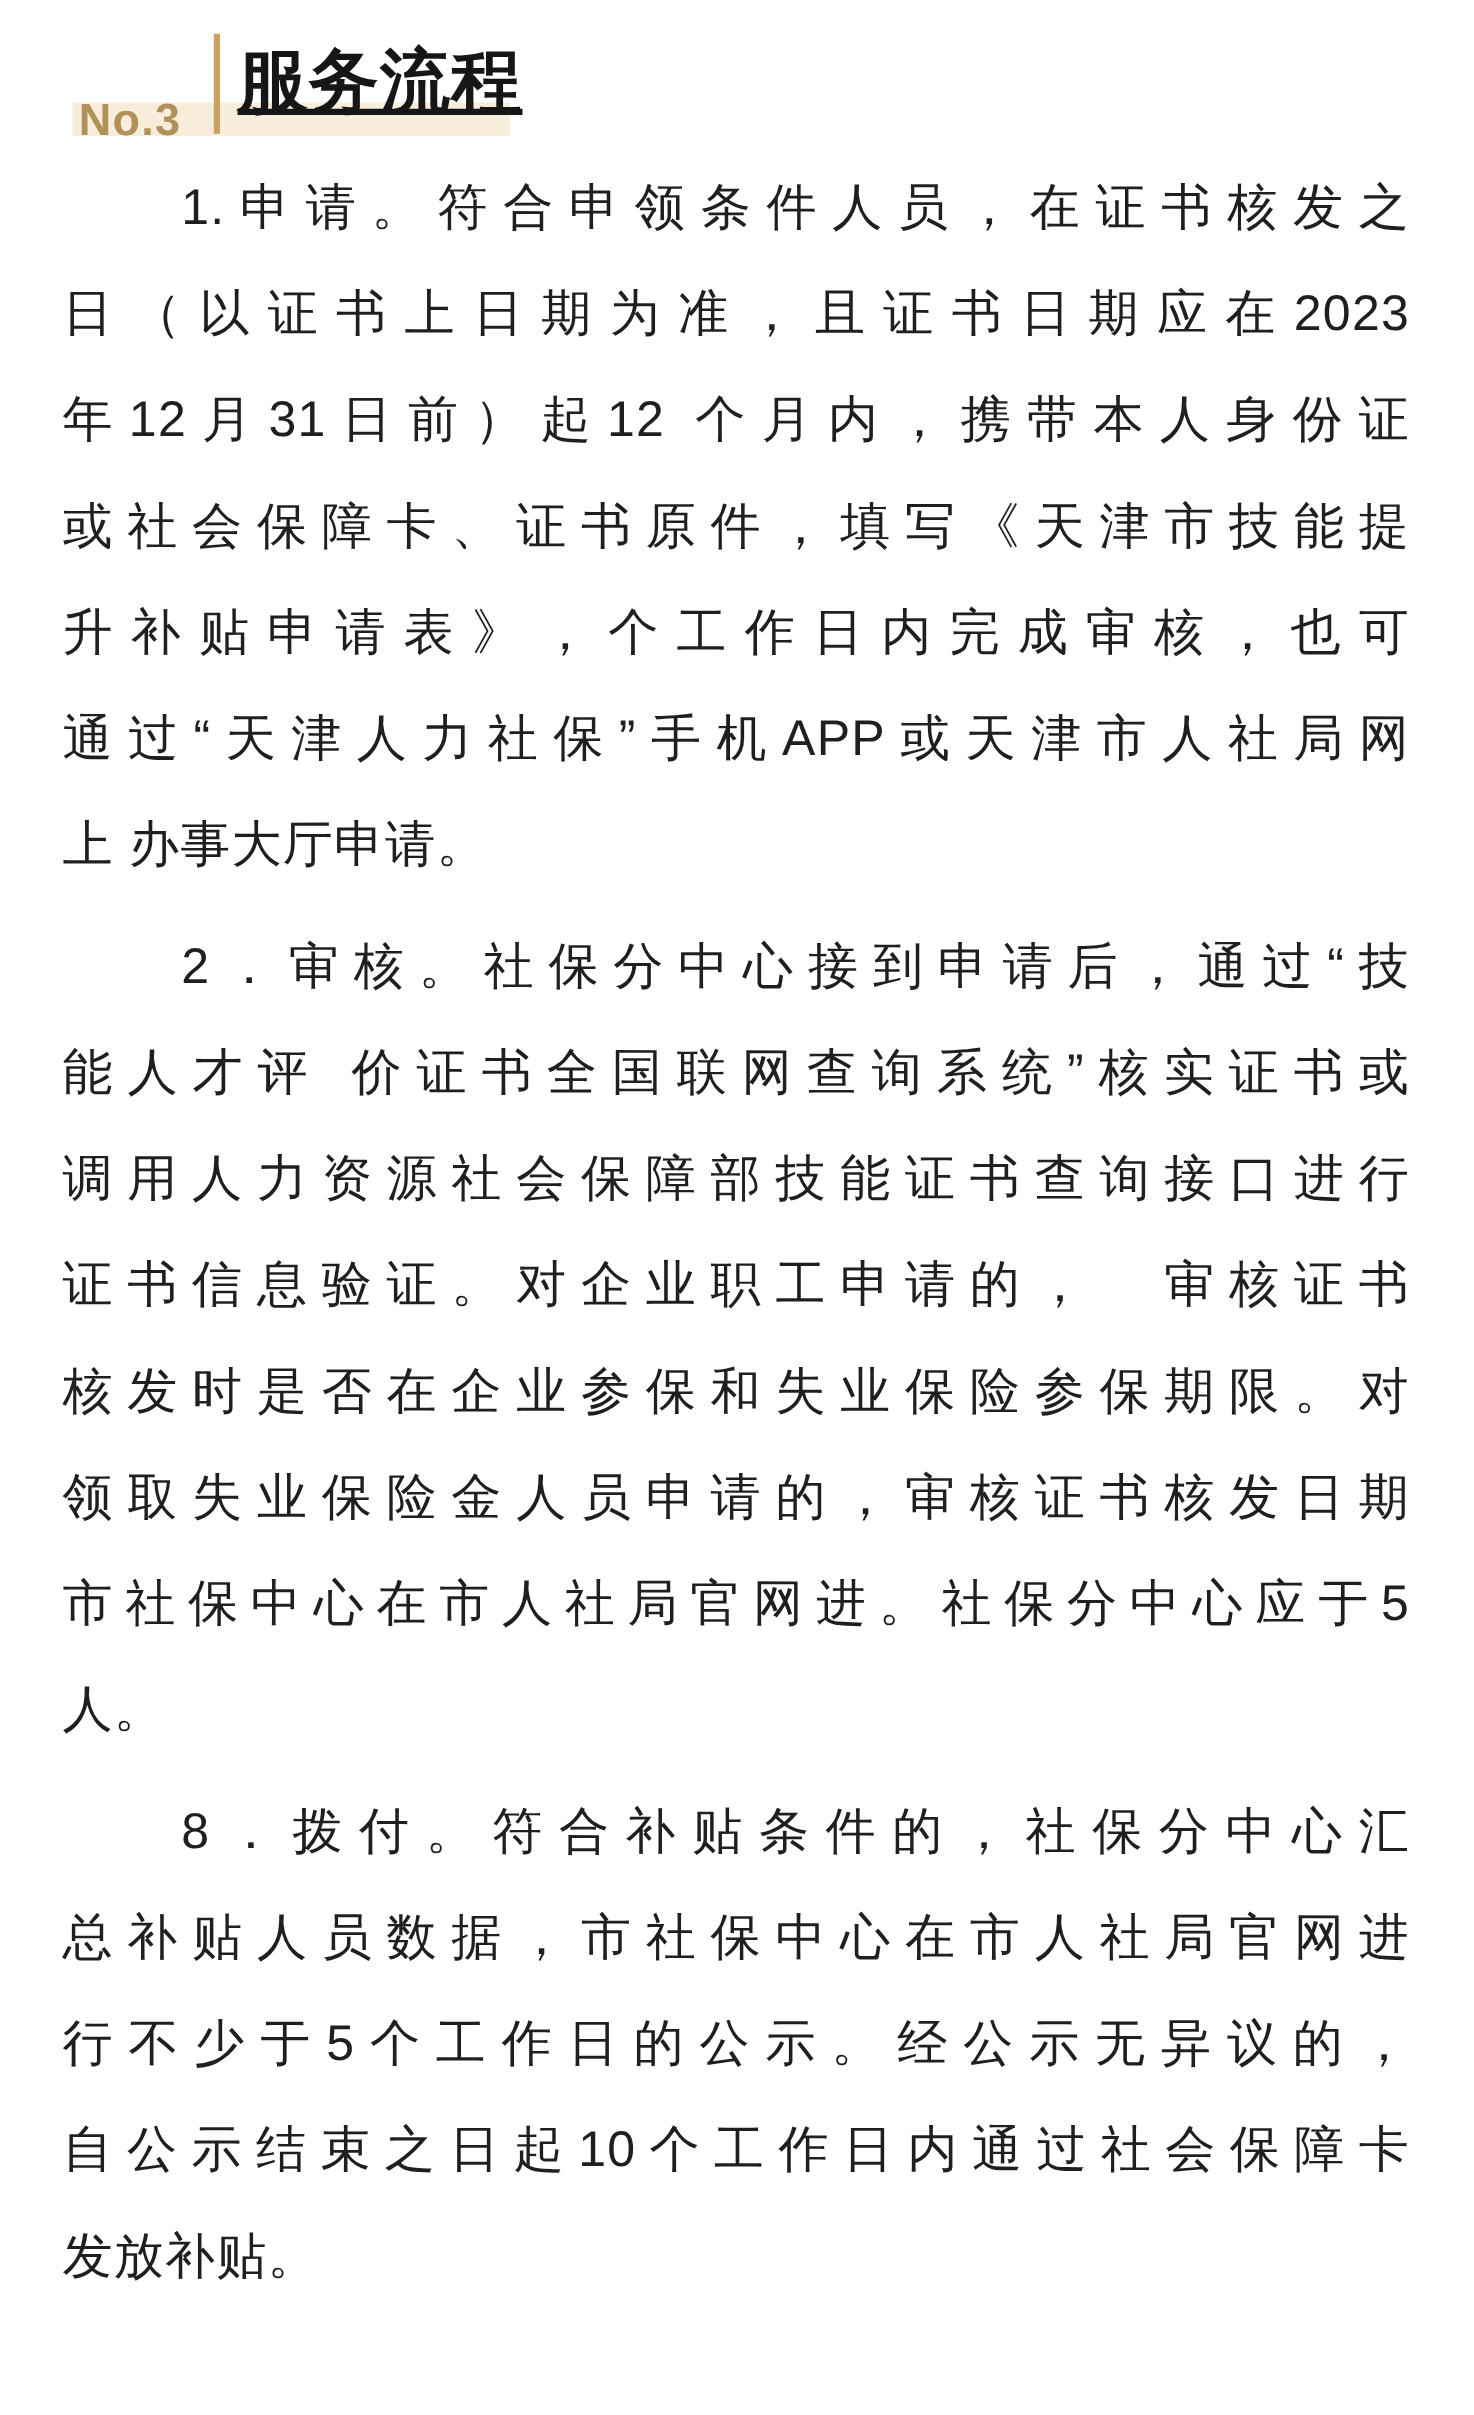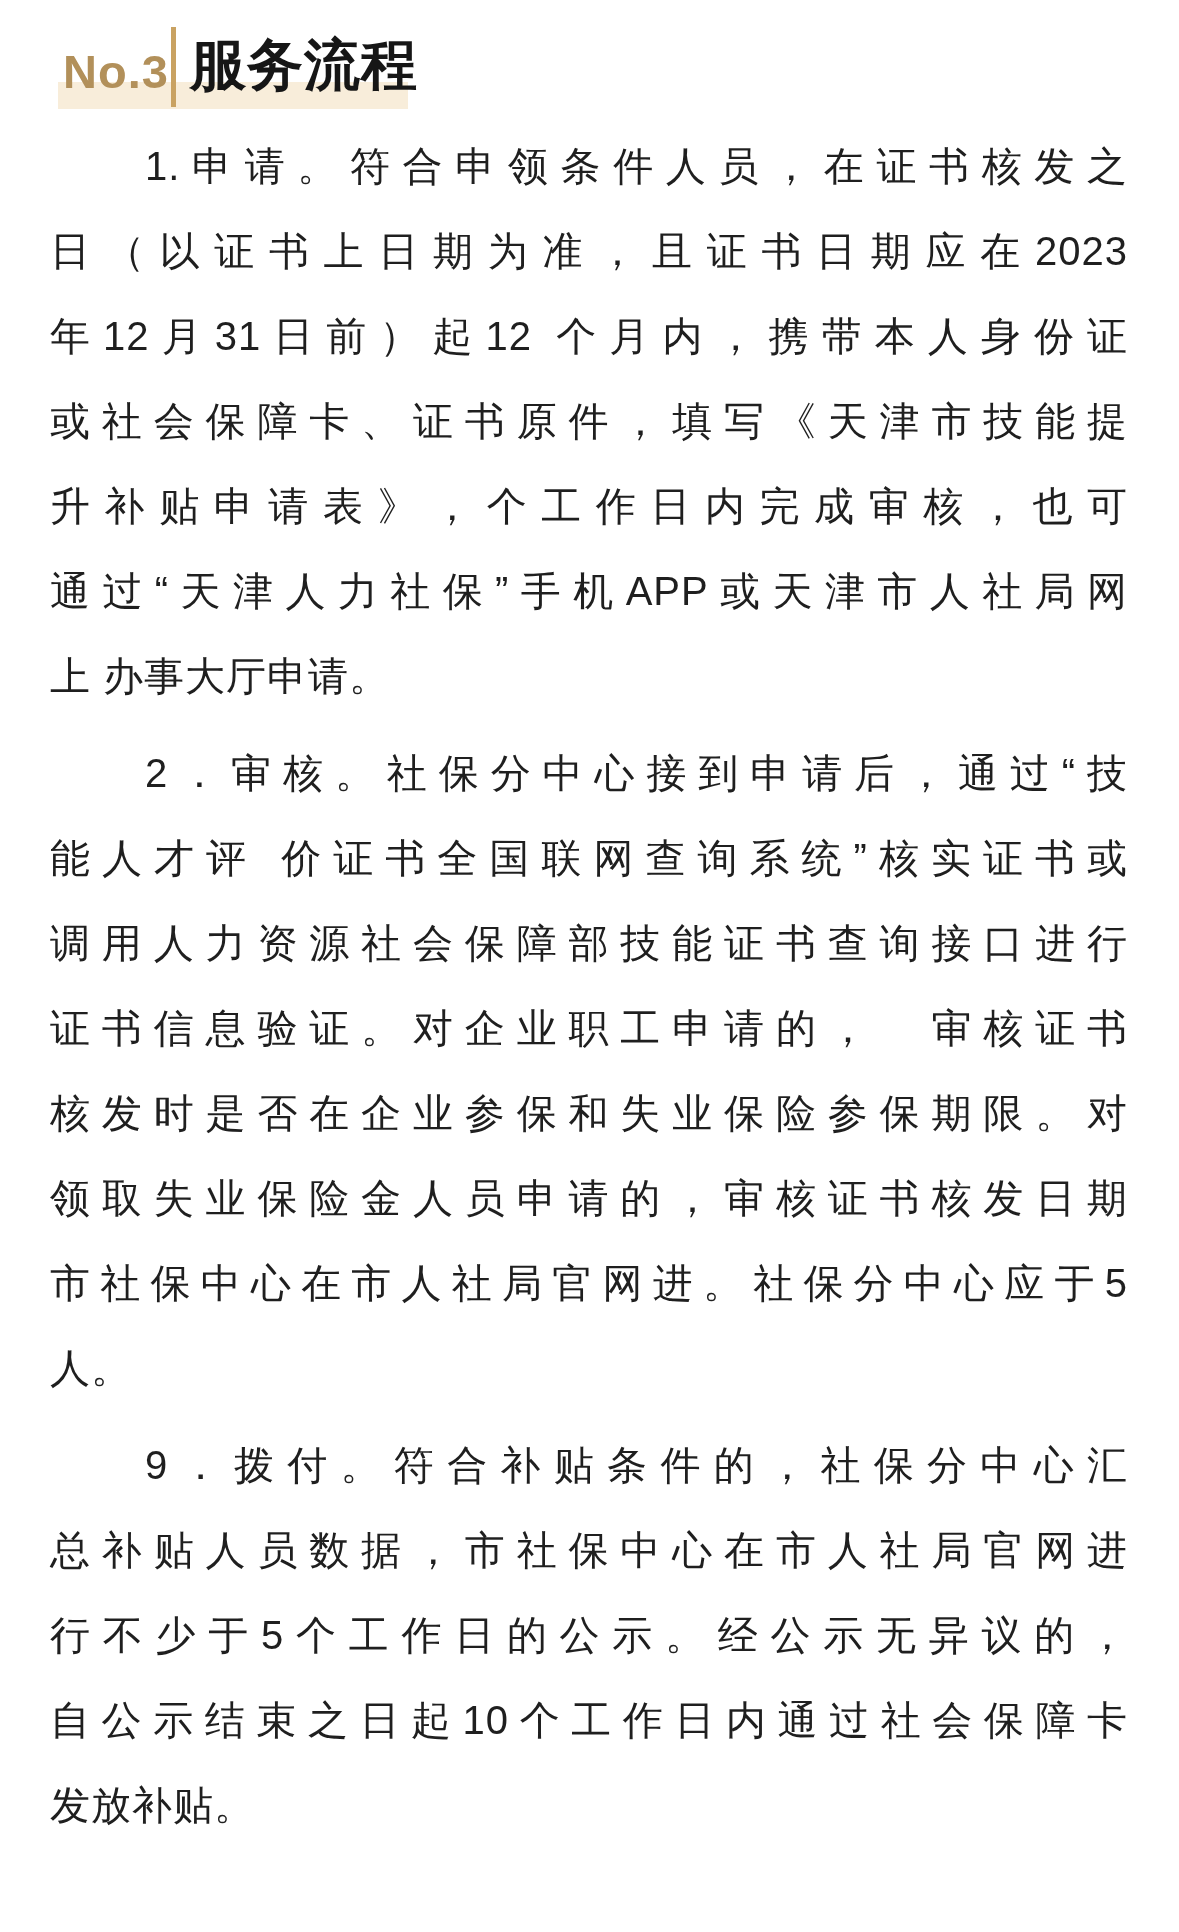--- a/index.html
+++ b/index.html
@@ -30,22 +30,22 @@
     left: 58px;
     top: 82px;
     width: 350px;
     height: 27px;
     background: var(--highlight-cream, #f8edda);
     z-index: 0;
   }
   .section-number {
     position: absolute;
     left: 63px;
-    top: 48px;
-    font-size: 47px;
+    top: 78px;
+    font-size: 36px;
     font-weight: 700;
     letter-spacing: 1px;
     color: var(--accent-gold, #b2905a);
     z-index: 1;
     line-height: 1;
   }
   .header-divider {
     position: absolute;
     left: 171px;
     top: 27px;
@@ -57,20 +57,21 @@
   .section-title {
     position: absolute;
     left: 190px;
     top: 37px;
     font-size: 56px;
     font-weight: 800;
     letter-spacing: 1px;
     color: #161616;
     z-index: 1;
     line-height: 1;
+    text-decoration: underline;
   }
 
   
   .doc-body {
     padding: 12px 51px 0 50px;
   }
   .para { margin: 0; }
   .para + .para { margin-top: 12px; }
 
   .line {
@@ -112,21 +113,21 @@
         <div class="line para-first">2．审核。社保分中心接到申请后，通过“技</div>
         <div class="line">能人才评 价证书全国联网查询系统”核实证书或</div>
         <div class="line">调用人力资源社会保障部技能证书查询接口进行</div>
         <div class="line">证书信息验证。对企业职工申请的，　审核证书</div>
         <div class="line">核发时是否在企业参保和失业保险参保期限。对</div>
         <div class="line">领取失业保险金人员申请的，审核证书核发日期</div>
         <div class="line">市社保中心在市人社局官网进。社保分中心应于5</div>
         <div class="line para-last">人。</div>
       </div>
       <div class="para">
-        <div class="line para-first">9．拨付。符合补贴条件的，社保分中心汇</div>
+        <div class="line para-first">8．拨付。符合补贴条件的，社保分中心汇</div>
         <div class="line">总补贴人员数据，市社保中心在市人社局官网进</div>
         <div class="line">行不少于5个工作日的公示。经公示无异议的，</div>
         <div class="line">自公示结束之日起10个工作日内通过社会保障卡</div>
         <div class="line para-last">发放补贴。</div>
       </div>
     </main>
 
 </div>
 
 </body></html>

